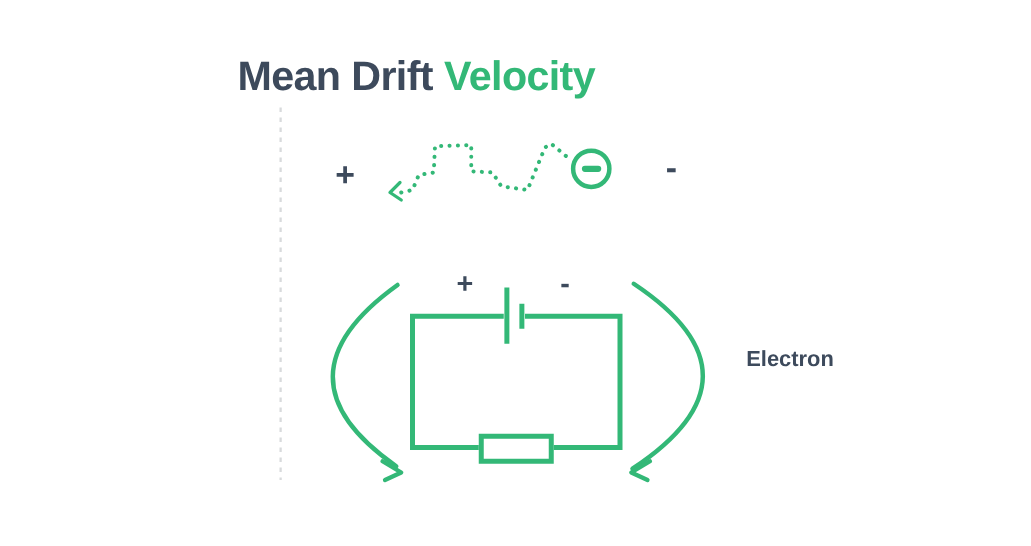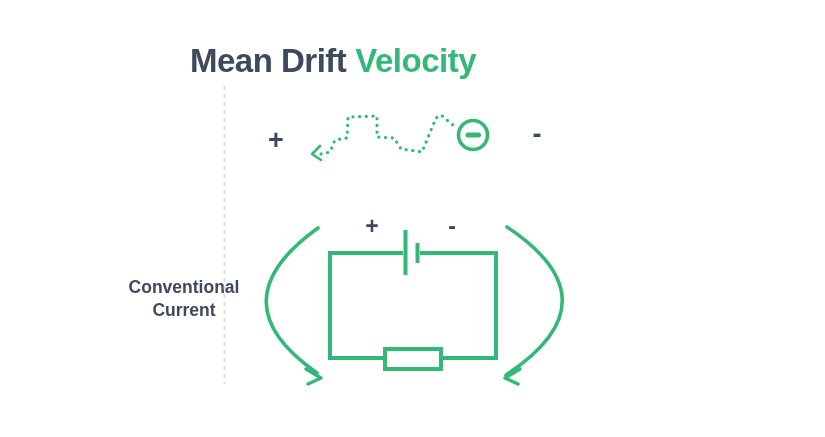--- a/index.html
+++ b/index.html
@@ -50,25 +50,22 @@
   <div class="abs page-title">
     <span class="title-navy">Mean Drift</span><span class="title-green">Velocity</span>
   </div>
 
   <div class="abs sign sign-lg" style="left:258px;top:122px;">+</div>
   <div class="abs sign sign-lg" style="left:519px;top:116px;">-</div>
 
   <div class="abs sign sign-sm" style="left:354px;top:208px;">+</div>
   <div class="abs sign sign-sm" style="left:434px;top:208px;">-</div>
 
-  <div class="abs flow-label" style="left:102px;top:276px;">
-    <div>Conventional</div>
-    <div>Current</div>
-  </div>
   <div class="abs flow-label" style="left:550px;top:276px;">
+    <div>Electron</div>
   </div>
 
   <svg class="overlay" width="825" height="437" viewBox="0 0 825 437">
 
     <line x1="224.5" y1="86" x2="224.5" y2="384" class="stroke-dash" stroke-width="1.8" stroke-dasharray="3.5 4.5"></line>
 
     <polyline points="321,154 330,152 335,140 347,138 348,117 377,116 377,137 394,138 401,149 422,152 436,118 441,115 453,125" class="stroke-green" stroke-width="3.2" stroke-dasharray="0.1 6.6" stroke-linecap="round" stroke-linejoin="round"></polyline>
 
     <polyline points="320,146 312,154 321,160" class="stroke-green" stroke-width="2.6" stroke-linecap="round" stroke-linejoin="round"></polyline>
 

